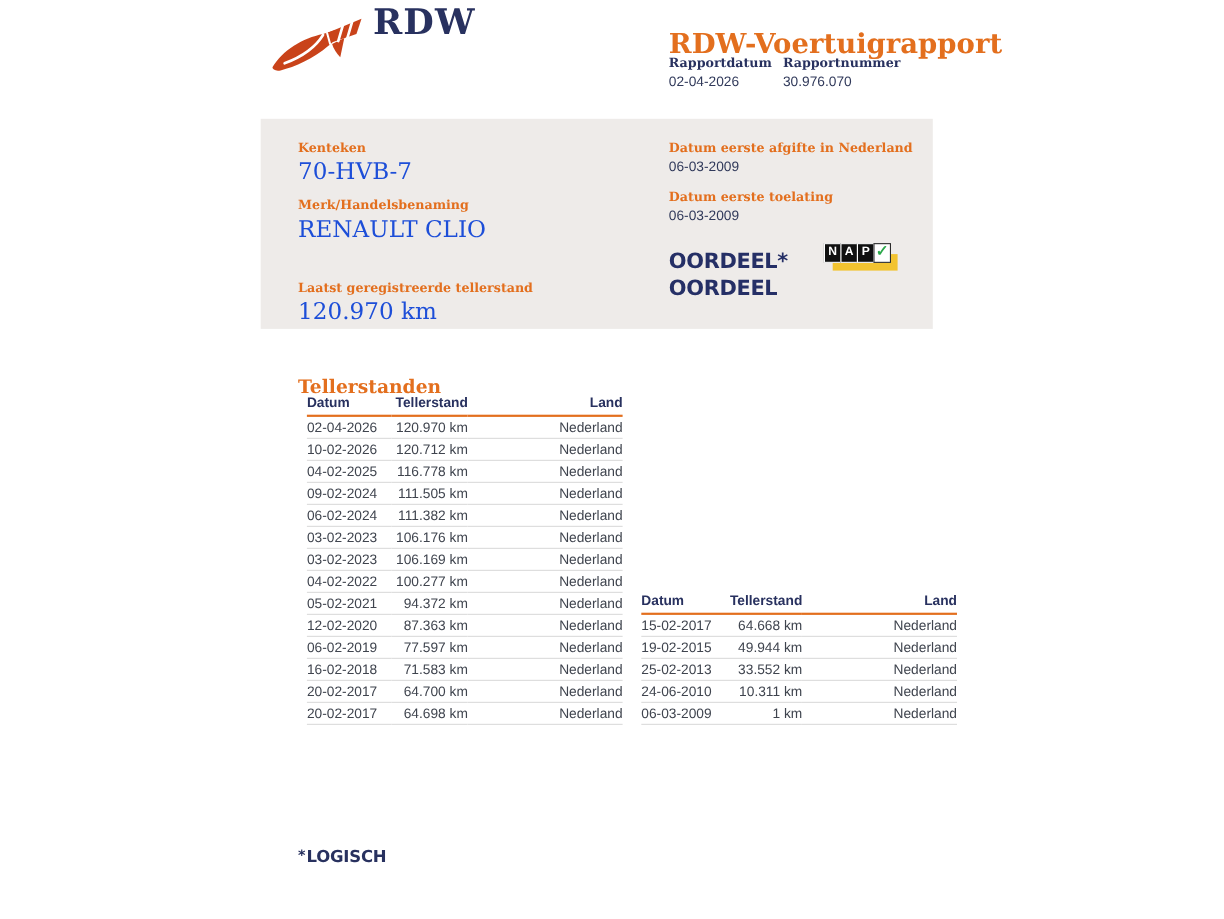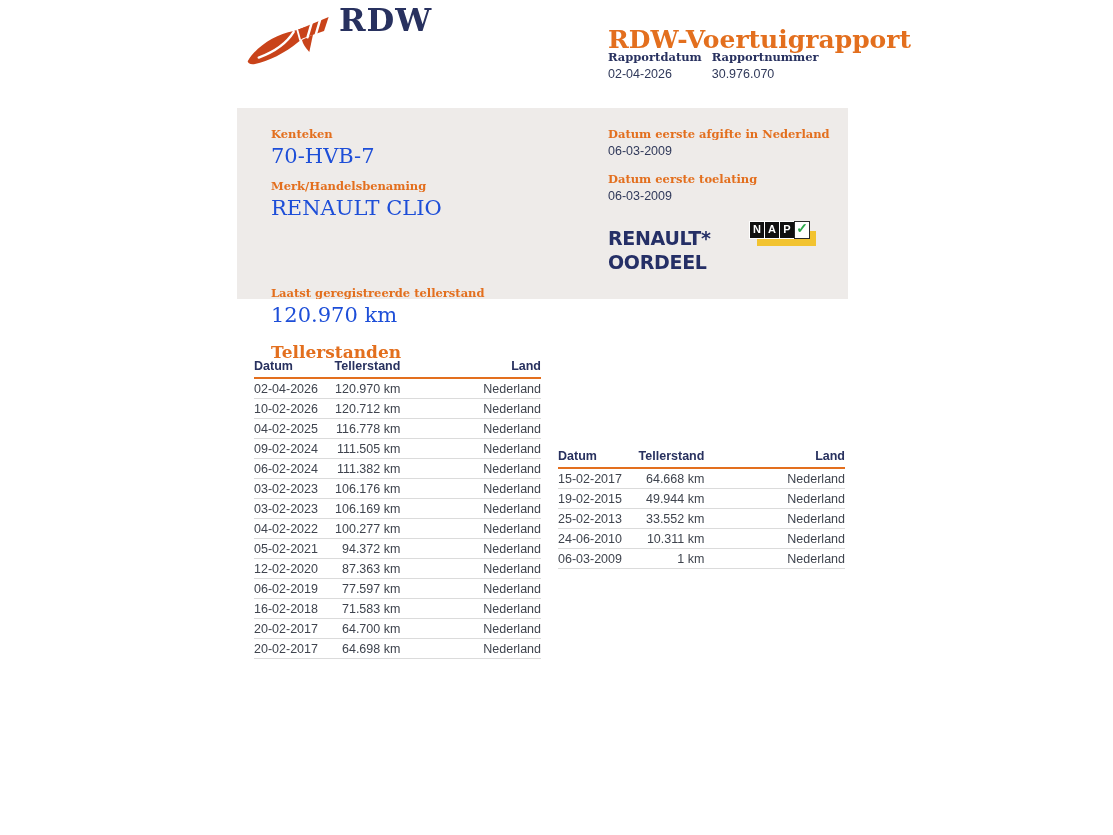--- a/index.html
+++ b/index.html
@@ -24,40 +24,40 @@
   .meta-value{font-size:12.5px;color:#30395A;margin-top:3px;}
 
   
   .panel{position:absolute;left:237px;top:108px;width:611px;height:191px;background:var(--panelBg);}
   .olabel{font-family:"DejaVu Serif",serif;font-weight:bold;font-size:11.5px;color:var(--orange);
           margin-bottom:3px;}
   .serif-value{font-family:"DejaVu Serif",serif;font-size:21px;color:#1d4ed8;line-height:24px;}
   .small-value{font-size:12.5px;color:#30395A;line-height:15px;}
   .p-left{position:absolute;left:34px;top:19px;width:300px;}
   .p-left .gap{height:11px;}
-  .p-last{position:absolute;left:34px;top:146px;width:300px;margin-top:32px;}
+  .p-last{position:absolute;left:34px;top:146px;width:300px;}
   .p-right{position:absolute;left:371px;top:19px;width:230px;}
   .p-right .gap{height:13px;}
   .oordeel{position:absolute;left:371px;top:118px;font-family:"DejaVu Sans",sans-serif;
            font-weight:bold;font-size:19px;line-height:24px;color:#252F66;letter-spacing:-0.3px;}
 
   
   .nap{position:absolute;left:512px;top:113px;width:70px;height:28px;}
   .nap-yellow{position:absolute;left:8px;top:10px;width:59px;height:15px;background:var(--napYellow);}
   .nap-tiles{position:absolute;left:0;top:0;display:flex;}
   .nap-tile{width:16px;height:18px;background:#101010;border:1.5px solid #fff;color:#fff;
             font-weight:bold;font-size:11px;line-height:15px;text-align:center;
             font-family:"Liberation Sans",sans-serif;margin-right:-1px;}
   .nap-check{background:#fff;border:1.5px solid #2a2a2a;color:var(--napGreen);
              font-size:14px;line-height:13px;}
 
   
   .section-heading{position:absolute;left:271px;top:342px;font-family:"DejaVu Serif",serif;
                    font-weight:bold;font-size:17px;color:var(--orange);}
-  .tables{position:absolute;left:254px;top:359px;display:flex;gap:17px;align-items:center;}
+  .tables{position:absolute;left:279px;top:359px;display:flex;gap:17px;align-items:flex-end;}
   table{border-collapse:collapse;table-layout:fixed;width:287px;font-size:12.5px;color:var(--tableText);}
   col.c1{width:27%;} col.c2{width:24%;} col.c3{width:49%;}
   th{text-align:left;font-family:"Liberation Sans",sans-serif;font-weight:bold;font-size:12.5px;
      color:var(--navy);padding:0 0 4px 0;border-bottom:2px solid var(--orange);}
   td{padding:3px 0 2px 0;border-bottom:1px solid var(--sep);line-height:14px;}
   th:nth-child(2),td:nth-child(2){text-align:right;}
   th:nth-child(3),td:nth-child(3){text-align:right;}
 
   
   .footnote{position:absolute;left:271px;top:770px;width:566px;}
@@ -111,21 +111,21 @@
       <div class="serif-value">120.970 km</div>
     </div>
     <div class="p-right">
       <div class="olabel">Datum eerste afgifte in Nederland</div>
       <div class="small-value">06-03-2009</div>
       <div class="gap"></div>
       <div class="olabel">Datum eerste toelating</div>
       <div class="small-value">06-03-2009</div>
     </div>
     <div class="oordeel">
-      <div>RENAULT*</div>
+      <div>OORDEEL*</div>
       <div>OORDEEL</div>
     </div>
     <div class="nap">
       <div class="nap-yellow"></div>
       <div class="nap-tiles">
         <span class="nap-tile">N</span>
         <span class="nap-tile">A</span>
         <span class="nap-tile">P</span>
         <span class="nap-tile nap-check">✓</span>
       </div>
@@ -257,15 +257,16 @@
           <tr>
             <td>06-03-2009</td>
             <td>1 km</td>
             <td>Nederland</td>
           </tr>
         </tbody>
     </table>
   </div>
 
   <div class="footnote">
+    <h3><span class="ast">*</span><span>LOGISCH</span></h3>
   </div>
 
 </div>
 
 </body></html>

